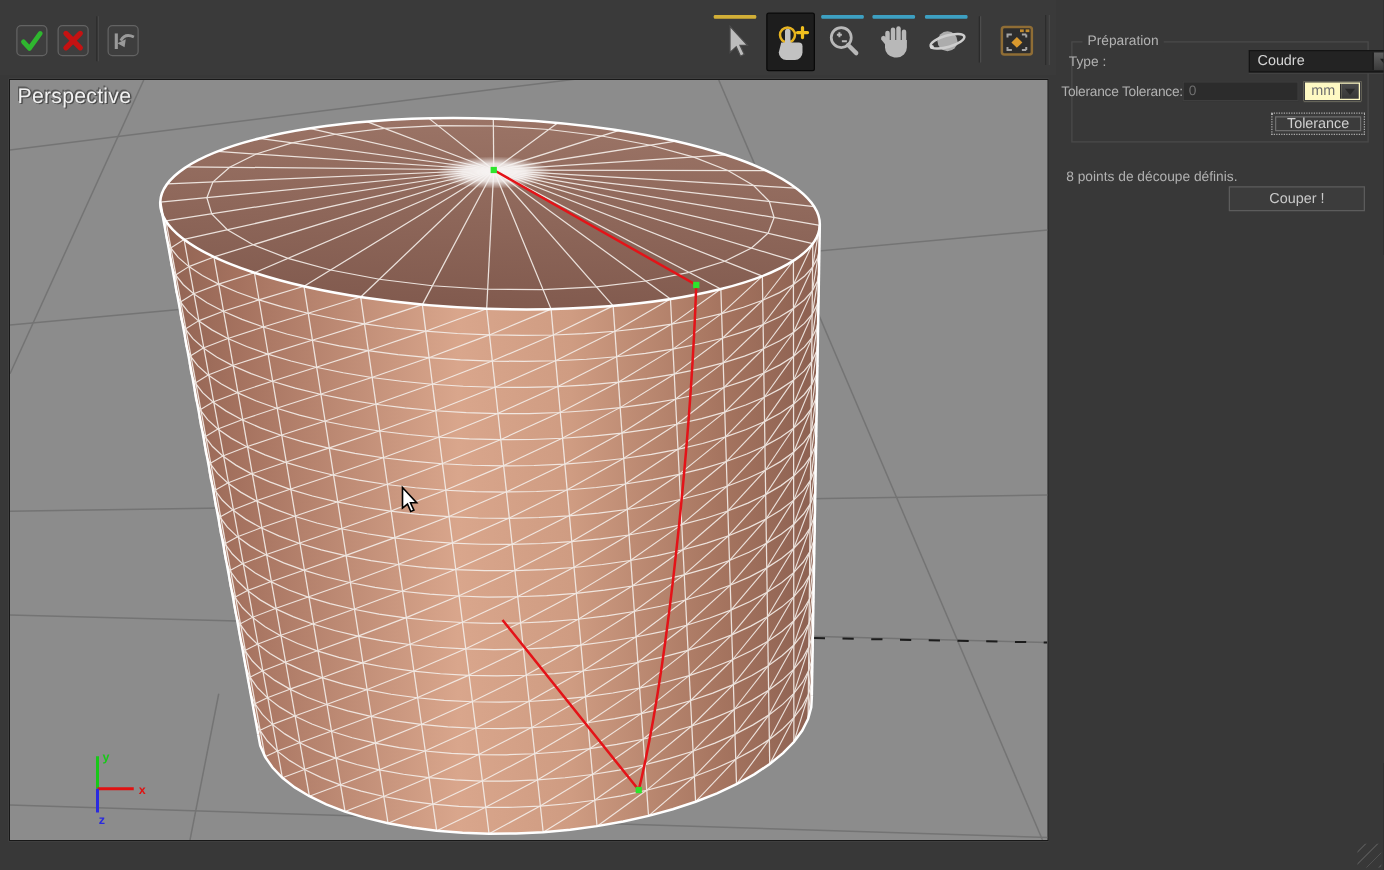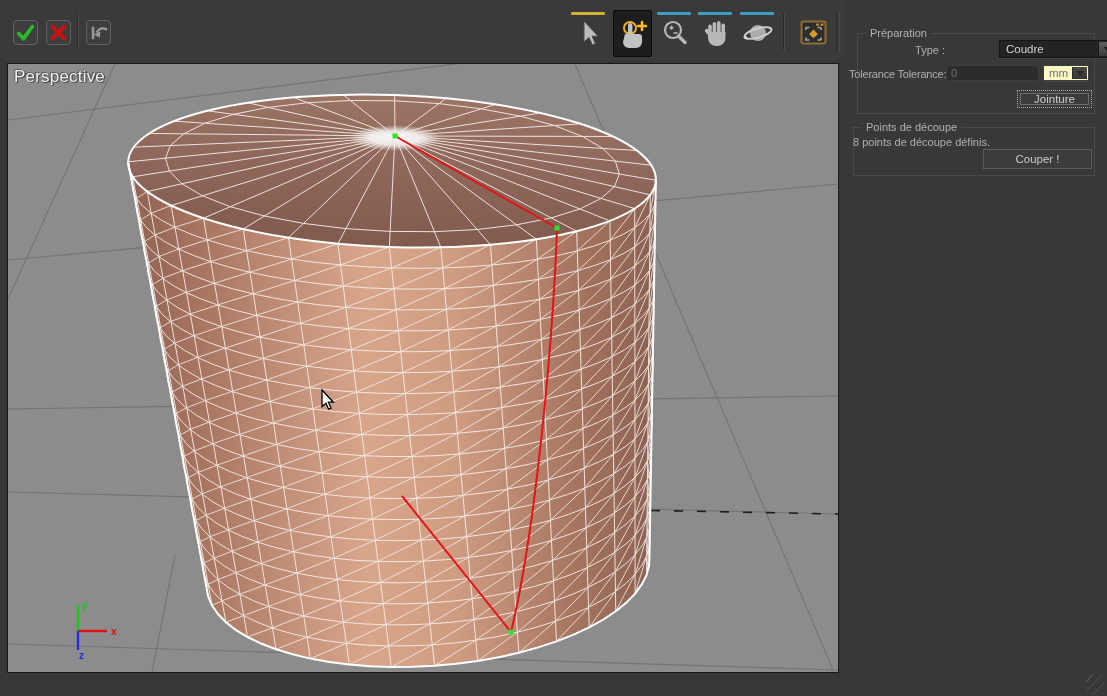--- a/index.html
+++ b/index.html
@@ -22,21 +22,21 @@
            border-left:1px solid #2c2c2c;border-right:1px solid #474747;}
   
   .viewport{position:absolute;left:7px;top:63px;width:830px;height:608px;
             background:#8c8c8c;border:1px solid #181818;}
   .vp-label{position:absolute;left:6px;top:3px;color:#f2f2f2;font-size:17px;
             letter-spacing:0.2px;text-shadow:1px 1px 0 #4a4a4a,-1px -1px 0 #5a5a5a,1px 0 1px #444;}
   
   .groupbox{position:absolute;border:1px solid #4a4a4a;}
   .gb-title{position:absolute;top:-8px;left:8px;background:#383838;padding:0 4px;
             font-size:11px;color:#b2b2b2;white-space:nowrap;line-height:15px;}
-  .fieldlabel{position:absolute;font-size:11px;color:#b0b0b0;text-align:right;white-space:nowrap;}
+  .fieldlabel{position:absolute;font-size:11px;color:#b0b0b0;text-align:left;white-space:nowrap;}
   .dd{position:absolute;background:#232323;border:1px solid #141414;color:#d4d4d4;
       font-size:11.5px;display:flex;align-items:center;padding-left:6px;box-sizing:border-box;
       box-shadow:0 1px 0 #464646;}
   .dd .arrow-btn{position:absolute;right:1px;top:1px;bottom:1px;width:18px;
       background:linear-gradient(#606060,#3a3a3a);border-left:1px solid #1a1a1a;
       display:flex;align-items:center;justify-content:center;}
   .tri{width:0;height:0;border-left:4px solid transparent;border-right:4px solid transparent;
        border-top:5px solid #1c1c1c;}
   .dd.disabled{color:#6f6f6f;border-color:#3e3e3e;background:#fef9c3;}
   .dd.disabled .arrow-btn{background:linear-gradient(#4a4a4a,#373737);border-left-color:#2a2a2a;}
@@ -632,26 +632,23 @@
   </div>
 
   <div class="dd disabled" style="left:1043px;top:65px;width:46px;height:16px;padding-left:5px">
     <span>mm</span>
     <span class="arrow-btn" style="width:14px">
         <span class="tri"></span>
       </span>
   </div>
 
   <button class="btn-apply">
-    <span>Jointure</span>
+    <span>Tolerance</span>
   </button>
 
-  <div class="groupbox" style="left:853px;top:127px;width:240px;height:47px">
-    <span class="gb-title">Points de découpe</span>
-  </div>
 
   <div class="status-text">8  points de découpe définis.</div>
 
   <button class="btn-cut">
     <span>Couper !</span>
   </button>
 
   <div class="grip"></div>
 </div>
 

